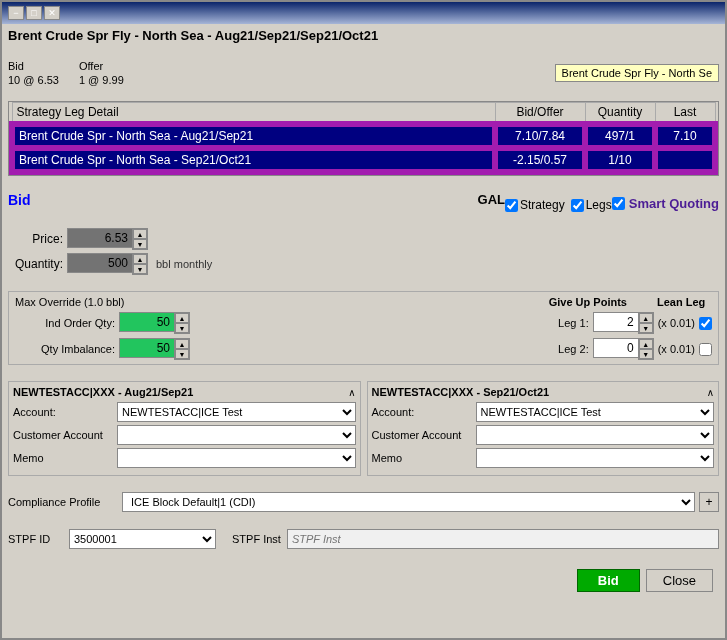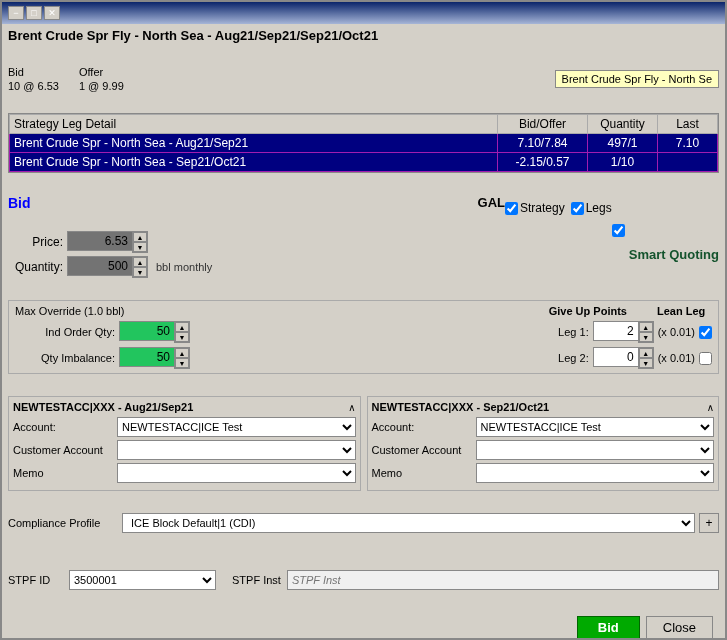--- a/index.html
+++ b/index.html
@@ -5,43 +5,43 @@
     * { box-sizing: border-box; margin: 0; padding: 0; font-family: Arial, sans-serif; font-size: 12px; }
     body { background: #d4d0c8; width: 727px; height: 640px; overflow: hidden; }
     
     .window { width: 727px; height: 640px; border: 2px solid #888; background: #d4d0c8; display: flex; flex-direction: column; }
     
     .title-bar { background: linear-gradient(to bottom, #0a246a, #a6b5d7); color: white; padding: 3px 6px; display: flex; justify-content: space-between; align-items: center; height: 22px; }
     .title-bar-title { font-size: 11px; font-weight: bold; }
     .title-bar-buttons { display: flex; gap: 2px; }
     .title-btn { width: 16px; height: 14px; background: #d4d0c8; border: 1px solid #888; font-size: 9px; display: flex; align-items: center; justify-content: center; cursor: pointer; }
     
-    .content { flex: 1; padding: 4px 6px; display: flex; flex-direction: column; gap: 20px; overflow: hidden; }
+    .content { flex: 1; padding: 4px 6px; display: flex; flex-direction: column; gap: 14px; overflow: hidden; }
     
     .instrument-title { font-size: 13px; font-weight: bold; color: black; margin-bottom: 2px; }
     
     .bid-offer-row { display: flex; align-items: center; justify-content: space-between; }
     .bid-offer-left { display: flex; gap: 20px; }
     .bid-offer-label { font-size: 11px; }
     .bid-offer-value { font-size: 11px; }
     
     .strategy-table { border: 1px solid #888; width: 100%; }
     .strategy-table table { width: 100%; border-collapse: collapse; }
     .strategy-table th { background: #d4d0c8; border: 1px solid #aaa; padding: 2px 4px; text-align: left; font-weight: normal; }
-    .strategy-table td { border: 1px solid #a21caf; padding: 2px 4px; }
+    .strategy-table td { border: 6px solid #a21caf; padding: 2px 4px; }
     .row-selected-blue { background: #000080; color: white; }
     .row-selected-dark { background: #000080; color: white; }
     .form-row { display: flex; align-items: center; gap: 4px; }
     .form-label { width: 55px; text-align: right; }
     .form-input { width: 70px; height: 20px; border: 1px solid #888; background: #737373; padding: 1px 4px; text-align: right; }
     .spin-btn { width: 14px; height: 10px; background: #d4d0c8; border: 1px solid #888; font-size: 7px; display: flex; align-items: center; justify-content: center; cursor: pointer; line-height: 1; }
     .unit-text { font-size: 11px; color: #333; margin-left: 4px; }
     .checkbox-item { display: flex; align-items: center; gap: 2px; }
     
-    .smart-quoting-label { font-size: 13px; font-weight: bold; color: #14532d; margin-top: 48px; }
+    .smart-quoting-label { font-size: 13px; font-weight: bold; color: #4c1d95; }
     .adv-row { display: flex; align-items: center; gap: 4px; }
     .adv-label { width: 100px; text-align: right; font-size: 11px; }
     .adv-input { width: 55px; height: 20px; border: 1px solid #888; background: #22c55e; text-align: right; padding: 1px 4px; }
     .leg-row { display: flex; align-items: center; gap: 4px; }
     .leg-label { width: 40px; text-align: right; font-size: 11px; }
     .multiplier-text { font-size: 11px; }
     
     .accounts-section { display: flex; gap: 6px; margin-top: 2px; }
     .account-panel { flex: 1; border: 1px solid #aaa; padding: 4px; }
     .account-header { display: flex; justify-content: space-between; align-items: center; margin-bottom: 4px; }
@@ -270,21 +270,21 @@
     </div>
 
     <div style="display:flex;align-items:center;gap:4px;margin-top:2px;">
       <span style="width:110px;font-size:11px;">Compliance Profile</span>
       <select style="flex:1;height:20px;border:1px solid #888;background:white;font-size:11px;padding-left:4px;">
         <option>ICE Block Default|1 (CDI)</option>
       </select>
       <div style="width:20px;height:20px;background:#d4d0c8;border:1px solid #888;font-size:12px;cursor:pointer;display:flex;align-items:center;justify-content:center;">+</div>
     </div>
 
-    <div style="display:flex;align-items:center;gap:6px;margin-top:17px;">
+    <div style="display:flex;align-items:center;gap:6px;margin-top:3px;">
       <span style="width:55px;font-size:11px;">STPF ID</span>
       <select style="width:147px;height:20px;border:1px solid #888;background:white;font-size:11px;">
         <option>3500001</option>
       </select>
       <span style="font-size:11px;margin-left:10px;">STPF Inst</span>
       <input type="text" style="flex: 1 1 0%; height: 20px; border: 1px solid rgb(136, 136, 136); background: rgb(240, 240, 240); font-size: 11px; padding-left: 4px; color: rgb(136, 136, 136); font-style: italic;" placeholder="STPF Inst">
     </div>
 
     <div class="bottom-buttons">
       <button class="btn-bid">Bid</button>

